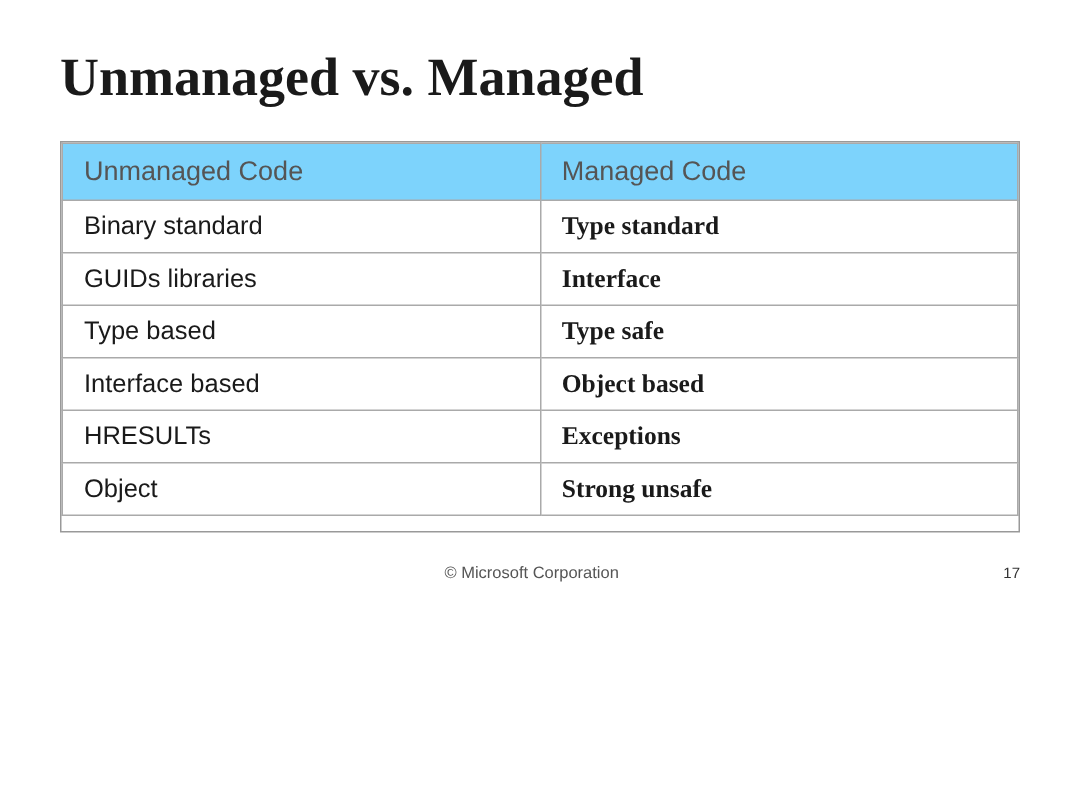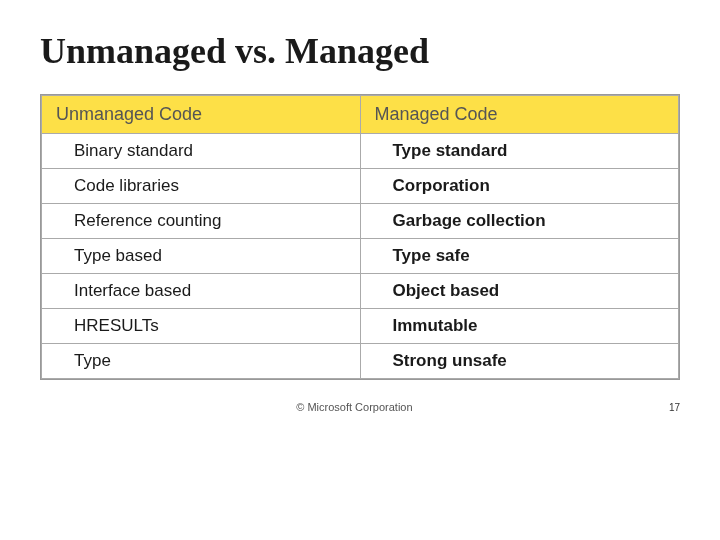--- a/index.html
+++ b/index.html
@@ -37,44 +37,45 @@
       border: 1px solid #999;
     }
 
     table {
       width: 100%;
       border-collapse: collapse;
       table-layout: fixed;
     }
 
     thead tr th {
-      background: #fde047;
+      background: #7dd3fc;
       font-size: 18px;
       font-weight: normal;
       color: #555555;
       padding: 8px 14px;
       border: 1px solid #aaa;
       text-align: left;
     }
 
     tbody tr td {
-      padding: 7px 32px;
+      padding: 7px 14px;
       border: 1px solid #aaa;
       font-size: 17px;
       color: #1a1a1a;
     }
 
     tbody tr td:first-child {
       font-weight: normal;
       color: #1a1a1a;
     }
 
     tbody tr td:last-child {
       font-weight: bold;
       color: #1a1a1a;
+      font-family: Liberation Serif, serif;
     }
 
     .footer {
       display: flex;
       justify-content: space-between;
       align-items: center;
       margin-top: 21px;
     }
 
     .footer-copy {
@@ -102,41 +103,37 @@
           <th>Unmanaged Code</th>
           <th>Managed Code</th>
         </tr>
       </thead>
       <tbody id="table-body">
       <tr>
             <td>Binary standard</td>
             <td>Type standard</td>
           </tr>
           <tr>
-            <td>Code libraries</td>
-            <td>Corporation</td>
-          </tr>
-          <tr>
-            <td>Reference counting</td>
-            <td>Garbage collection</td>
+            <td>GUIDs libraries</td>
+            <td>Interface</td>
           </tr>
           <tr>
             <td>Type based</td>
             <td>Type safe</td>
           </tr>
           <tr>
             <td>Interface based</td>
             <td>Object based</td>
           </tr>
           <tr>
             <td>HRESULTs</td>
-            <td>Immutable</td>
+            <td>Exceptions</td>
           </tr>
           <tr>
-            <td>Type</td>
+            <td>Object</td>
             <td>Strong unsafe</td>
           </tr>
         </tbody>
     </table>
   </div>
 
   <div class="footer">
     <div class="footer-copy">© Microsoft Corporation</div>
     <div class="footer-page">17</div>
   </div>

